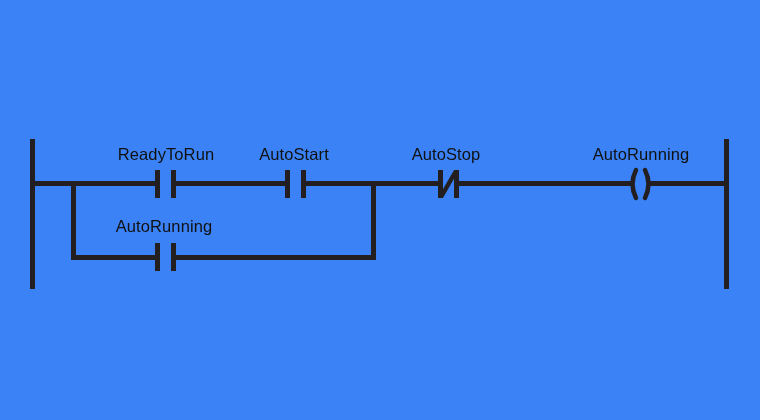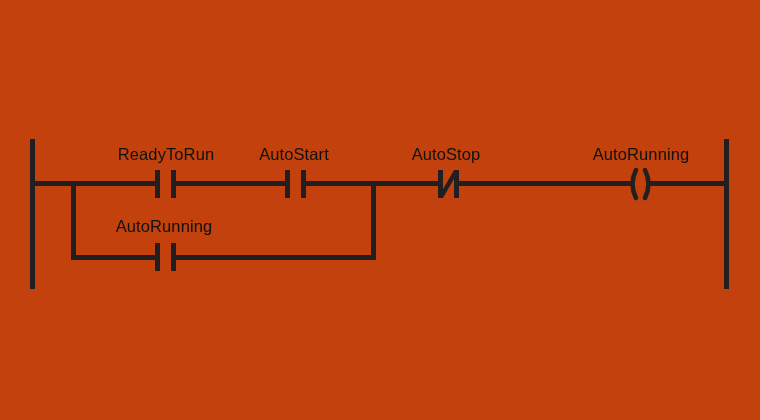--- a/index.html
+++ b/index.html
@@ -4,21 +4,21 @@
 <style>
   html, body {
     margin: 0;
     padding: 0;
     background: #ffffff;
   }
   #ladder-canvas {
     position: relative;
     width: 760px;
     height: 420px;
-    background: #c2410c;
+    background: #3b82f6;
     overflow: hidden;
     font-family: "Liberation Sans", "DejaVu Sans", sans-serif;
   }
   #ladder-svg {
     position: absolute;
     left: 0;
     top: 0;
     width: 760px;
     height: 420px;
     display: block;

